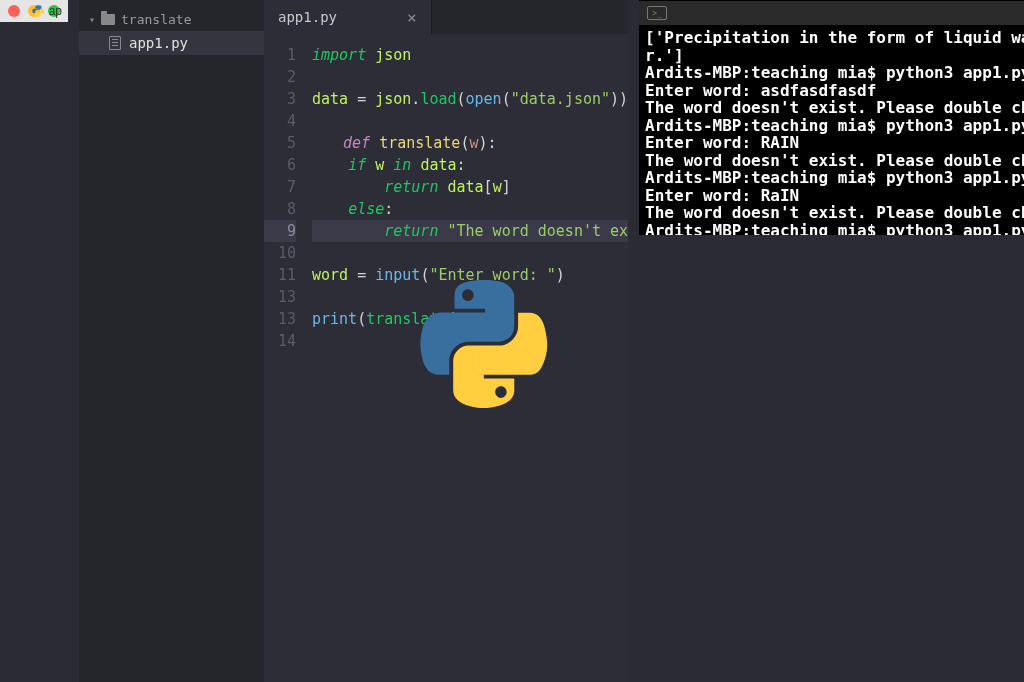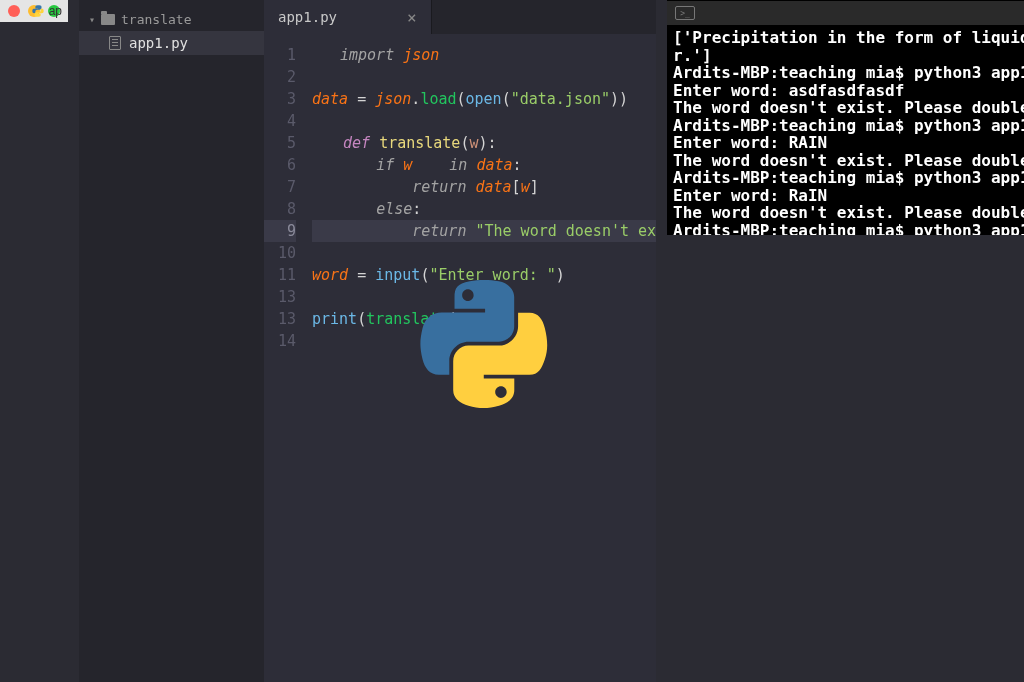--- a/index.html
+++ b/index.html
@@ -40,23 +40,23 @@
 .tab { display: flex; align-items: center; gap: 70px; padding: 0 14px; background: #2d2d38; color: #c8c8c8; font-size: 14px; border-right: 1px solid #1a1a1f; position: relative; }
 .tab-close { color: #888; font-size: 16px; cursor: pointer; }
 
 .code-area { flex: 1; display: flex; overflow: hidden; font-size: 15px; line-height: 22px; }
 .gutter { width: 40px; background: #2d2d38; text-align: right; padding: 10px 8px 0 0; color: #5a5a6a; }
 .gutter div { height: 22px; }
 .gutter .hl { color: #8a8a9a; background: #3a3a48; }
 .code { flex: 1; padding: 10px 0 0 8px; color: #cccccc; white-space: pre; overflow: hidden; }
 .code .line { height: 22px; }
 .code .hl-line { background: #3a3a48; }
-.kw { color: #a3a3a3; font-style: italic; margin-left: 28px; }
+.kw { color: #22c55e; font-style: italic; }
 .fn { color: #22c55e; }
-.id { color: #f97316; font-style: italic; }
+.id { color: #bef264; }
 .str { color: #9acd68; }
 .op { color: #d4d4d4; }
 .def { color: #c586c0; font-style: italic; margin-left: 31px; }
 .name { color: #e8d87c; }
 .param { color: #ce9178; }
 .bi { color: #6bb8e6; }
 
 .terminal-wrap { height: 235px; display: flex; flex-direction: column; border-top: 1px solid #000; }
 .term-tab { height: 24px; background: #2a2a2a; display: flex; align-items: center; padding: 0 8px; }
 .term-icon { width: 20px; height: 14px; border: 1px solid #777; border-radius: 2px; display: flex; align-items: center; justify-content: center; font-size: 8px; color: #777; }

